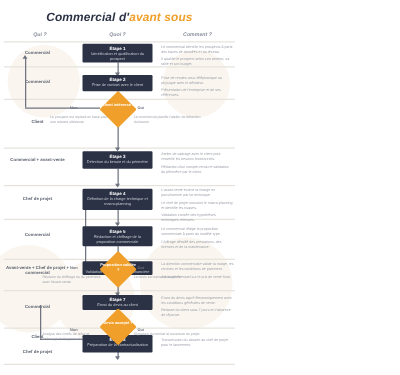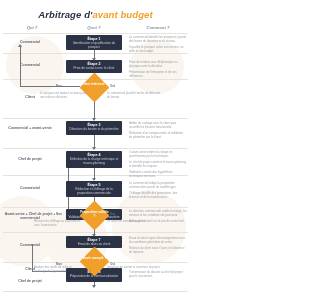--- a/index.html
+++ b/index.html
@@ -106,21 +106,21 @@
 
 <div class="wm wm1"></div>
 <div class="wm wm2"></div>
 <div class="wm wm3"></div>
 <div class="wm wm4"></div>
 <div class="wm wm5"></div>
 
 <div class="sheet">
 
   <div class="title">
-    <span>Arbitrage d'</span><span class="accent">avant budget</span>
+    <span>Commercial d'</span><span class="accent">avant sous</span>
   </div>
 
   <div class="colhead ch-qui">Qui ?</div>
   <div class="colhead ch-quoi">Quoi ?</div>
   <div class="colhead ch-comment">Comment ?</div>
 
   <div class="rule" style="top:33px"></div>
   <div class="rule" style="top:53px"></div>
   <div class="rule" style="top:79px"></div>
   <div class="rule" style="top:118px"></div>

